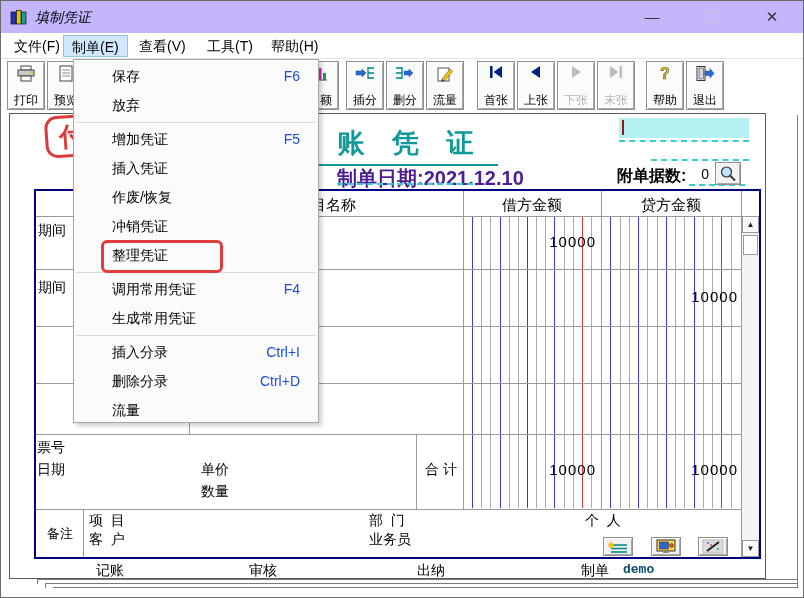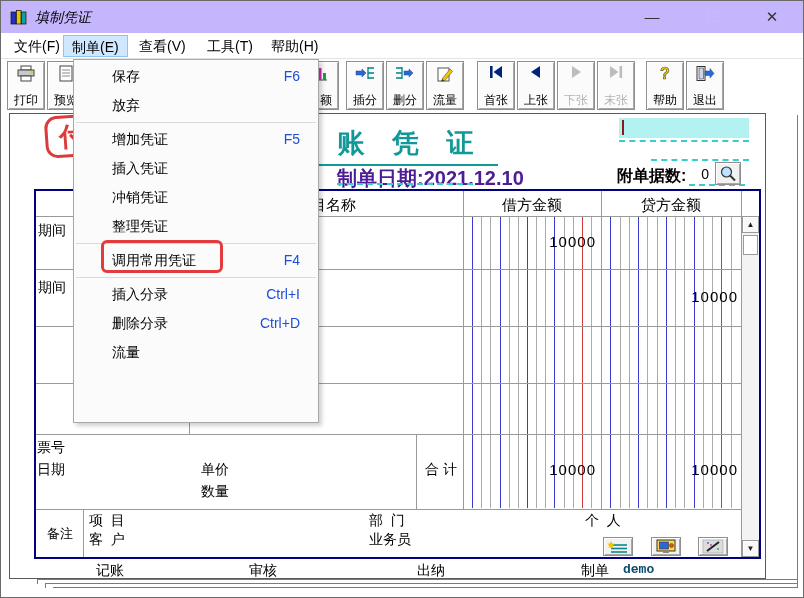--- a/index.html
+++ b/index.html
@@ -388,24 +388,26 @@
   <div class="sig" style="left:416px">出纳</div>
   <div class="sig" style="left:580px">制单</div>
   <div class="sig sig-maker-value" style="left:622px">demo</div>
 
   <div class="menu-panel">
     <div class="menu-item"><span>保存</span><span class="shortcut">F6</span></div>
     <div class="menu-item"><span>放弃</span></div>
     <div class="menu-sep"></div>
     <div class="menu-item"><span>增加凭证</span><span class="shortcut">F5</span></div>
     <div class="menu-item"><span>插入凭证</span></div>
+    <div class="menu-item"><span>作废/恢复</span></div>
     <div class="menu-item"><span>冲销凭证</span></div>
     <div class="menu-item"><span>整理凭证</span></div>
     <div class="menu-sep"></div>
     <div class="menu-item"><span>调用常用凭证</span><span class="shortcut">F4</span></div>
+    <div class="menu-item"><span>生成常用凭证</span></div>
     <div class="menu-sep"></div>
     <div class="menu-item"><span>插入分录</span><span class="shortcut">Ctrl+I</span></div>
     <div class="menu-item"><span>删除分录</span><span class="shortcut">Ctrl+D</span></div>
     <div class="menu-item"><span>流量</span></div>
   </div>
 
   <div class="red-box"></div>
 
 </div>
 

